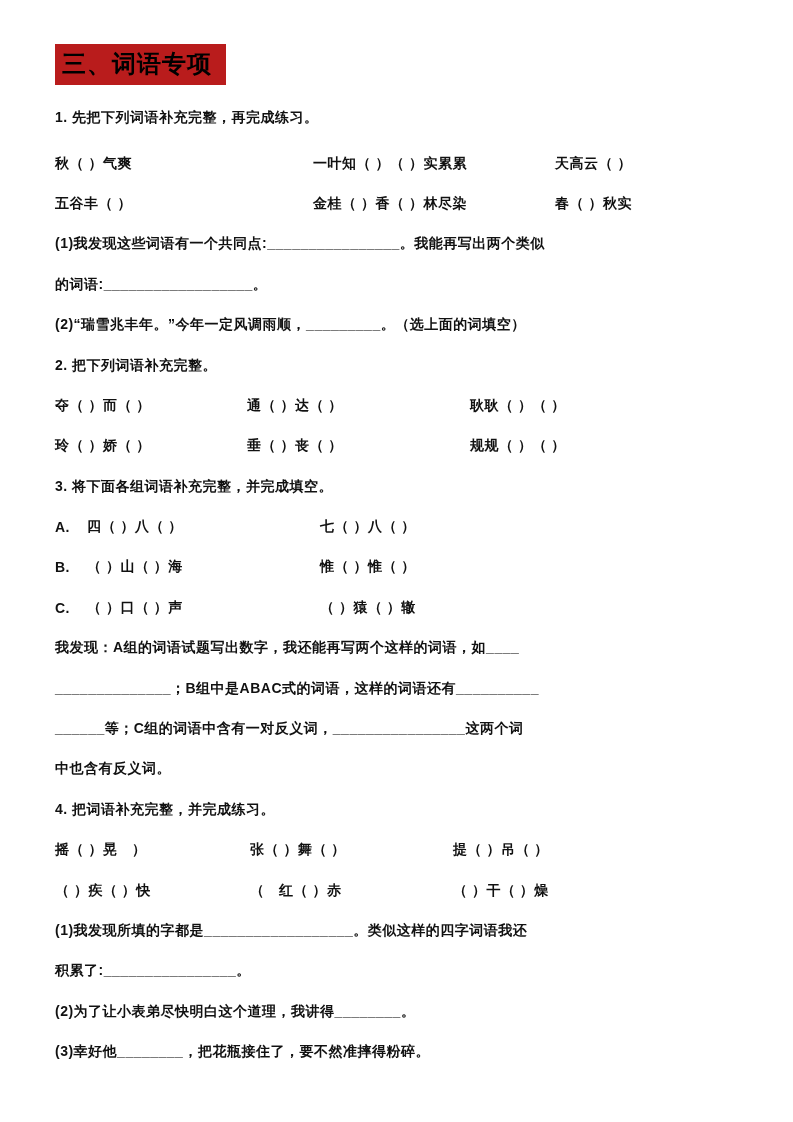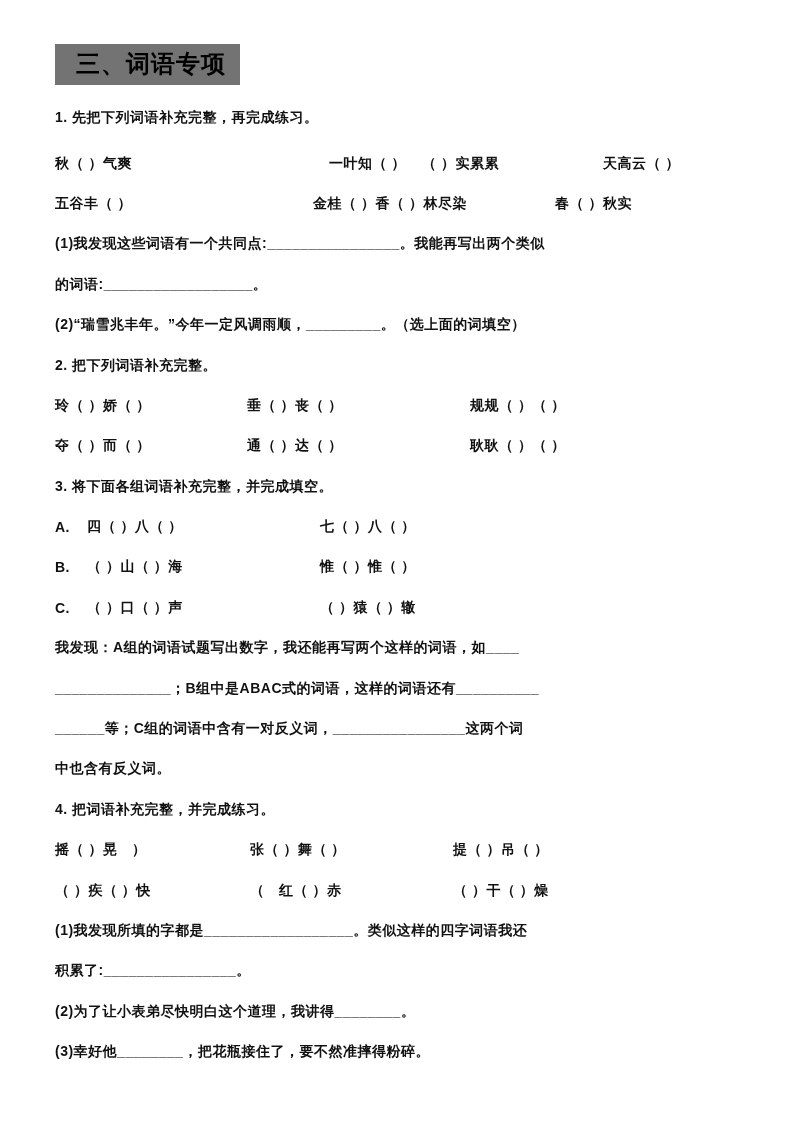--- a/index.html
+++ b/index.html
@@ -17,38 +17,38 @@
     overflow: hidden;
   }
   .sheet {
     position: absolute;
     left: 55px;
     top: 44px;
     width: 692px;
   }
   .title-bar {
     display: inline-block;
-    background: #737373;
+    background: #b91c1c;
     color: #000000;
     font-size: 24px;
     font-weight: bold;
-    padding: 4px 14px 5px 21px;
+    padding: 4px 14px 5px 7px;
     margin-bottom: 13px;
     letter-spacing: 1px;
   }
   .line {
     height: 40.4px;
     display: flex;
     align-items: center;
     font-size: 14px;
     font-weight: 600;
     white-space: nowrap;
     letter-spacing: 0.5px;
   }
-  .line.gap-top { margin-top: 5px; gap: 16px; }
+  .line.gap-top { margin-top: 5px; }
   .row .c { flex: none; display: inline-block; }
   .q1c1 { width: 163px; }
   .q1c2 { width: 172px; text-align: right; }
   .q1c3 { width: 165px; }
   .q2c1 { width: 192px; }
   .q2c2 { width: 223px; }
   .q3lab { width: 32px; }
   .q3c1  { width: 233px; }
   .q4c1 { width: 195px; }
   .q4c2 { width: 203px; }
@@ -75,28 +75,28 @@
       <span class="c q1c3">（ ）林尽染</span>
       <span class="c">春（ ）秋实</span>
     </div>
     <div class="line">(1)我发现这些词语有一个共同点:________________。我能再写出两个类似</div>
     <div class="line">的词语:__________________。</div>
     <div class="line">(2)“瑞雪兆丰年。”今年一定风调雨顺，_________。（选上面的词填空）</div>
 
     
     <div class="line">2. 把下列词语补充完整。</div>
     <div class="line row">
+      <span class="c q2c1">夺（ ）而（ ）</span>
+      <span class="c q2c2">通（ ）达（ ）</span>
+      <span class="c">耿耿（ ）（ ）</span>
+    </div>
+    <div class="line row">
       <span class="c q2c1">玲（ ）娇（ ）</span>
       <span class="c q2c2">垂（ ）丧（ ）</span>
       <span class="c">规规（ ）（ ）</span>
-    </div>
-    <div class="line row">
-      <span class="c q2c1">夺（ ）而（ ）</span>
-      <span class="c q2c2">通（ ）达（ ）</span>
-      <span class="c">耿耿（ ）（ ）</span>
     </div>
 
     
     <div class="line">3. 将下面各组词语补充完整，并完成填空。</div>
     <div class="line row">
       <span class="c q3lab">A.</span>
       <span class="c q3c1">四（ ）八（ ）</span>
       <span class="c">七（ ）八（ ）</span>
     </div>
     <div class="line row">

